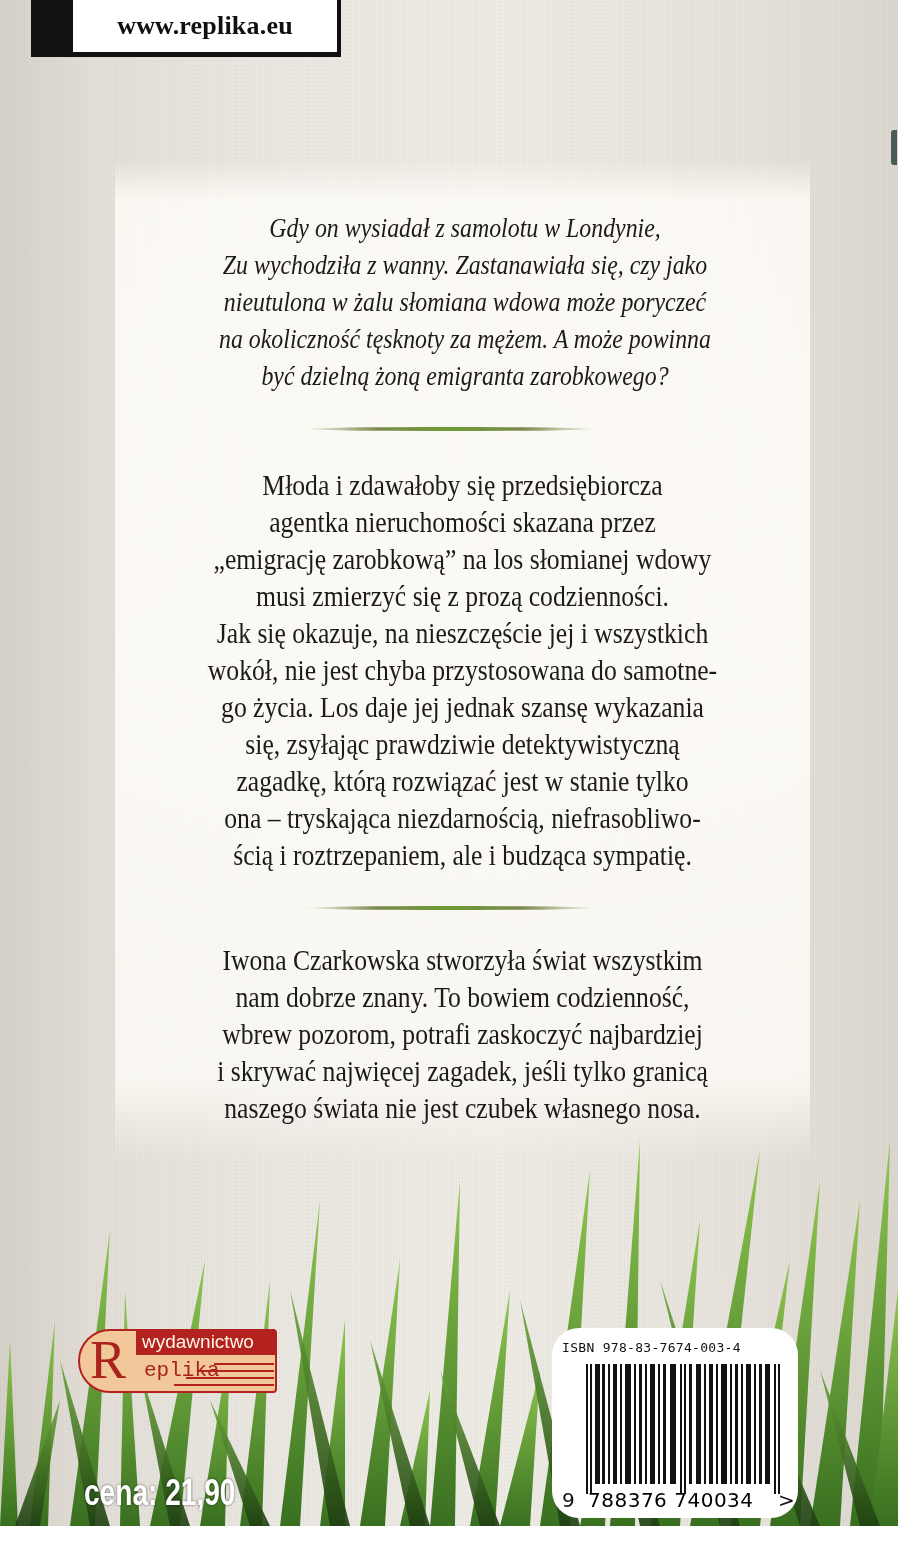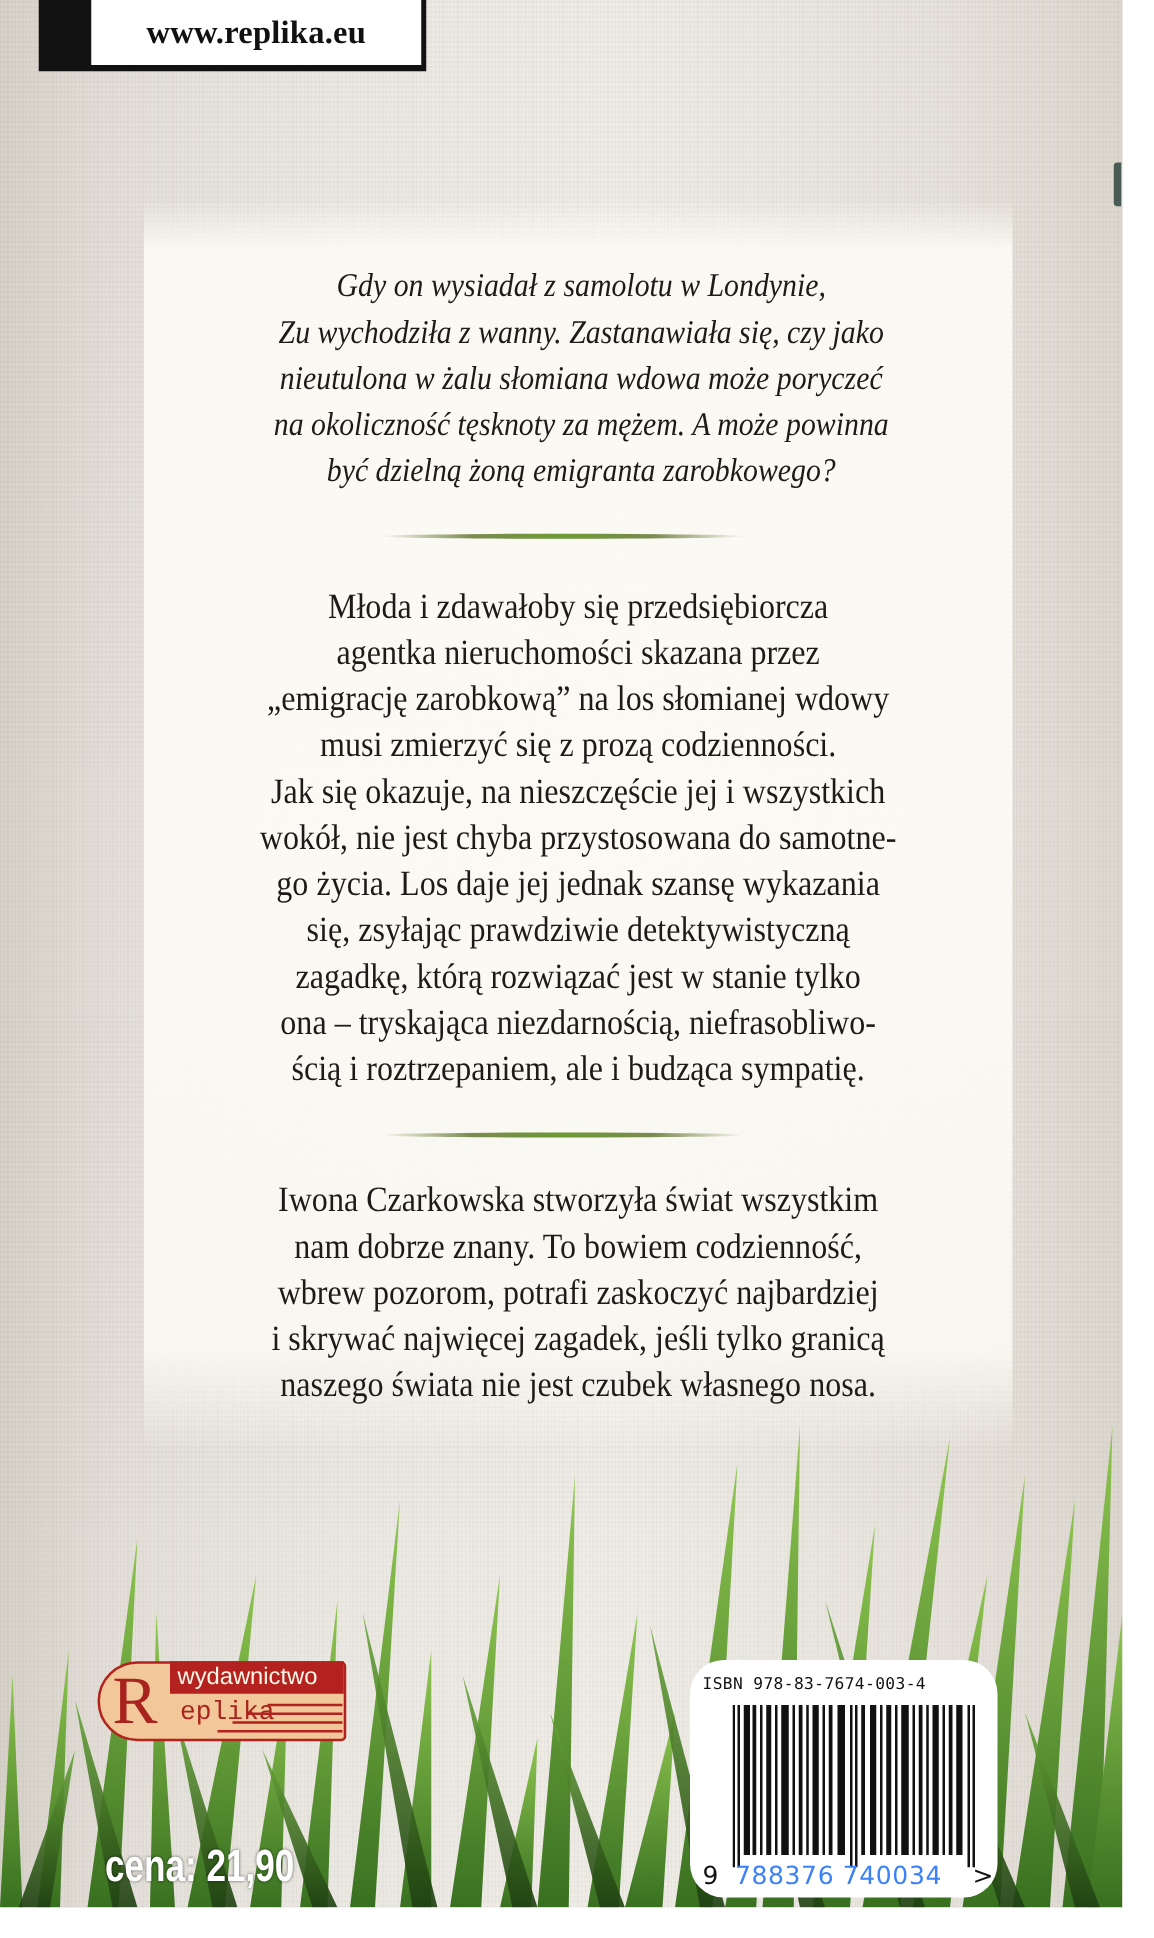--- a/index.html
+++ b/index.html
@@ -86,21 +86,21 @@
     position: absolute; left: 552px; top: 1328px; width: 246px; height: 190px;
     background: #ffffff;
     border-radius: 27px;
   }
   .isbn-label {
     position: absolute; left: 10px; top: 12px; font-family: "DejaVu Sans Mono", monospace;
     font-size: 13px; color: #111; letter-spacing: 0.3px;
   }
   .barcode { position: absolute; left: 34px; top: 36px; width: 200px; height: 130px; }
   .isbn-first { position: absolute; left: 10px; top: 160px; font-size: 20px; font-family: "DejaVu Sans", sans-serif; color:#111; }
-  .isbn-mid { position: absolute; left: 36px; top: 160px; font-size: 20px; font-family: "DejaVu Sans", sans-serif; color:#3b82f6; letter-spacing: 0.5px; }
+  .isbn-mid { position: absolute; left: 36px; top: 160px; font-size: 20px; font-family: "DejaVu Sans", sans-serif; color:#000000; letter-spacing: 0.5px; }
   .isbn-arrow { position: absolute; left: 226px; top: 160px; font-size: 20px; font-family: "DejaVu Sans", sans-serif; color:#111; }
   .edge-mark { position: absolute; left: 891px; top: 130px; width: 6px; height: 35px; background: #4a5a55; border-radius: 3px 0 0 3px; }
 </style>
 </head>
 <body>
 
 <div class="cover">
   <div class="panel"></div>
   <div class="edge-mark"></div>
 

